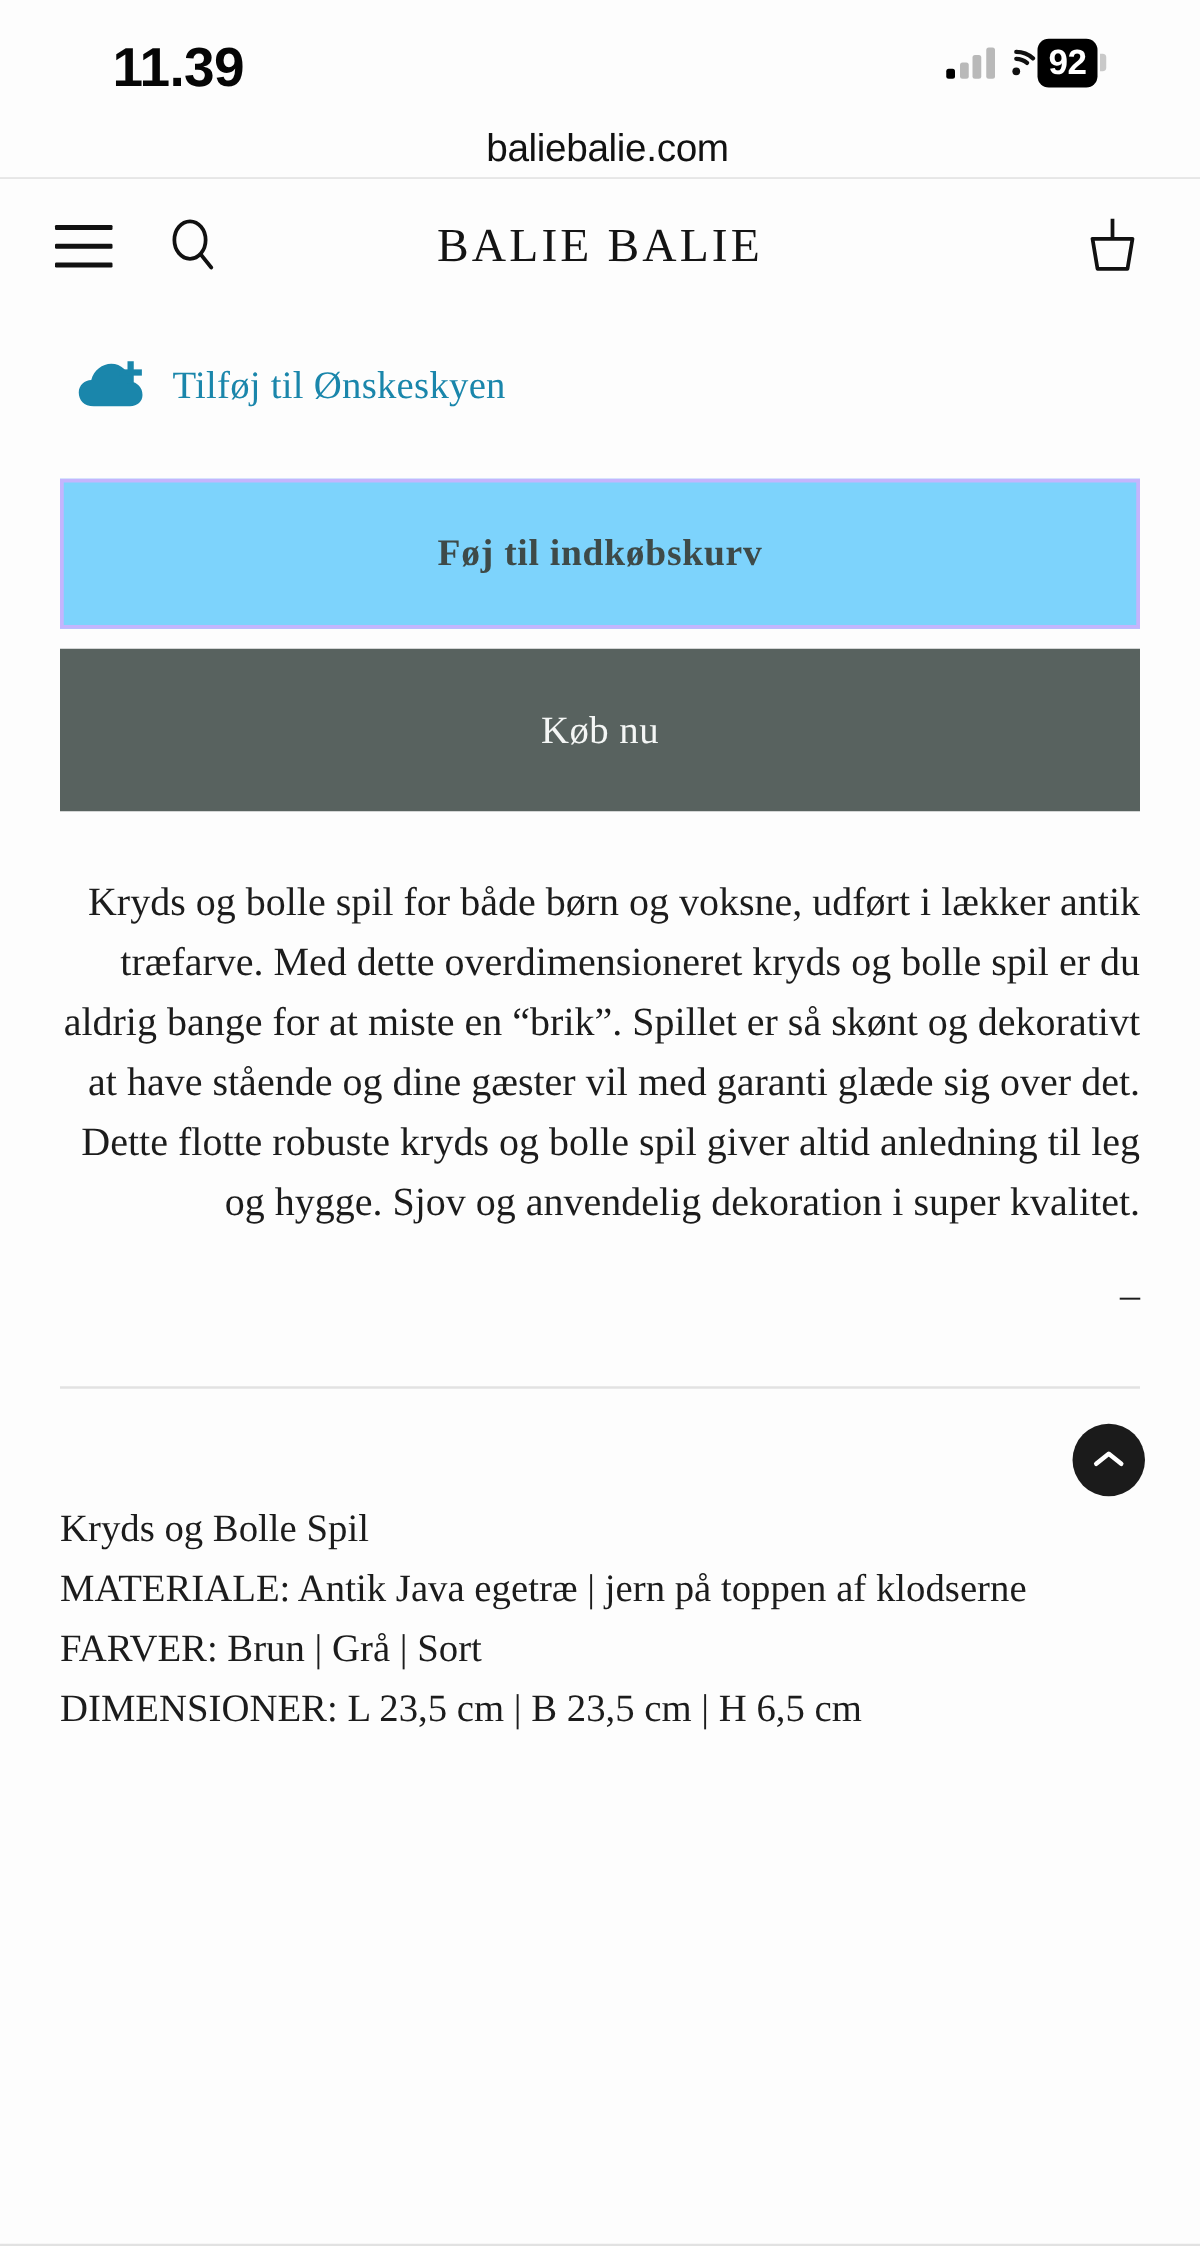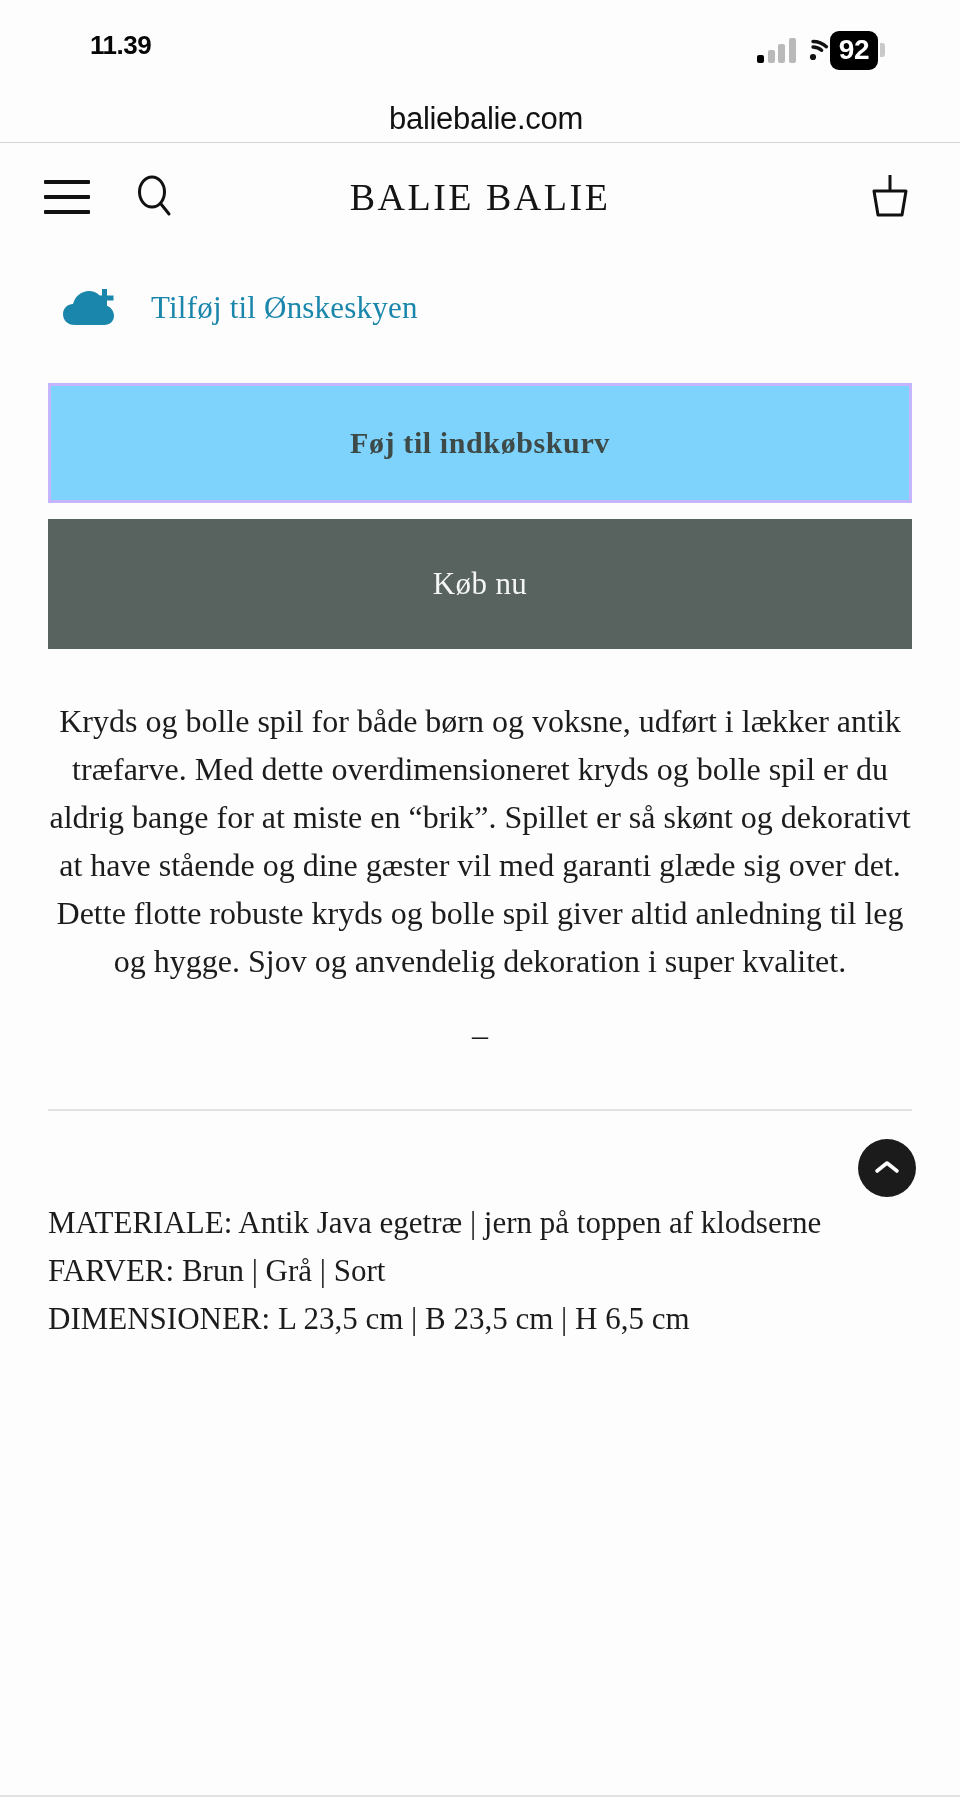--- a/index.html
+++ b/index.html
@@ -21,21 +21,21 @@
   
   .statusbar {
     position: relative;
     height: 96px;
     background: #fdfdfd;
   }
   .status-time {
     position: absolute;
     left: 90px; top: 30px;
     font-family: "Liberation Sans", sans-serif;
-    font-size: 26px;
+    font-size: 44px;
     font-weight: 600;
     color: #060606;
     letter-spacing: -0.5px;
   }
   .status-right {
     position: absolute;
     right: 82px; top: 31px;
     display: flex;
     align-items: center;
     height: 38px;
@@ -115,21 +115,21 @@
     font-size: 38px;
     letter-spacing: 2.5px;
     color: #141414;
   }
   .cart-ico { position: absolute; right: 46px; width: 48px; height: 52px; }
 
   
   .wishlist {
     display: flex;
     align-items: center;
-    gap: 33px;
+    gap: 20px;
     padding: 34px 0 0 62px;
     height: 80px;
   }
   .cloud-ico { width: 56px; height: 42px; flex: none; }
   .wishlist-label {
     font-family: "Liberation Serif", serif;
     font-size: 31px;
     color: #1a86ab;
     letter-spacing: 0.2px;
   }
@@ -162,21 +162,21 @@
     letter-spacing: 0.4px;
   }
 
   
   .description {
     padding: 48px 48px 0 48px;
     font-family: "Liberation Serif", serif;
     font-size: 32px;
     line-height: 48px;
     color: #1c1c1c;
-    text-align: center;
+    text-align: right;
   }
   .description p { margin: 0; }
   .desc-dash { margin-top: 26px; font-size: 32px; color: #1c1c1c; }
 
   
   .section-divider {
     margin: 50px 48px 0 48px;
     height: 2px;
     background: #e2e2e2;
   }
@@ -299,19 +299,20 @@
 
   <div class="addinfo">
     <div class="scrolltop">
       <svg width="26" height="18" viewBox="0 0 26 18">
         <path d="M3 12 L13 4 L23 12" stroke="#fff" stroke-width="3.6" fill="none" stroke-linecap="round" stroke-linejoin="round"></path>
       </svg>
     </div>
   </div>
 
   <div class="specs">
+    <div>Kryds og Bolle Spil</div>
     <div>MATERIALE: Antik Java egetræ  |  jern på toppen af klodserne</div>
     <div>FARVER:  Brun  |  Grå  |  Sort</div>
     <div>DIMENSIONER:  L 23,5 cm  |  B 23,5 cm  |  H 6,5 cm</div>
   </div>
 
   <div class="bottom-rule"></div>
 </div>
 
 </body></html>

